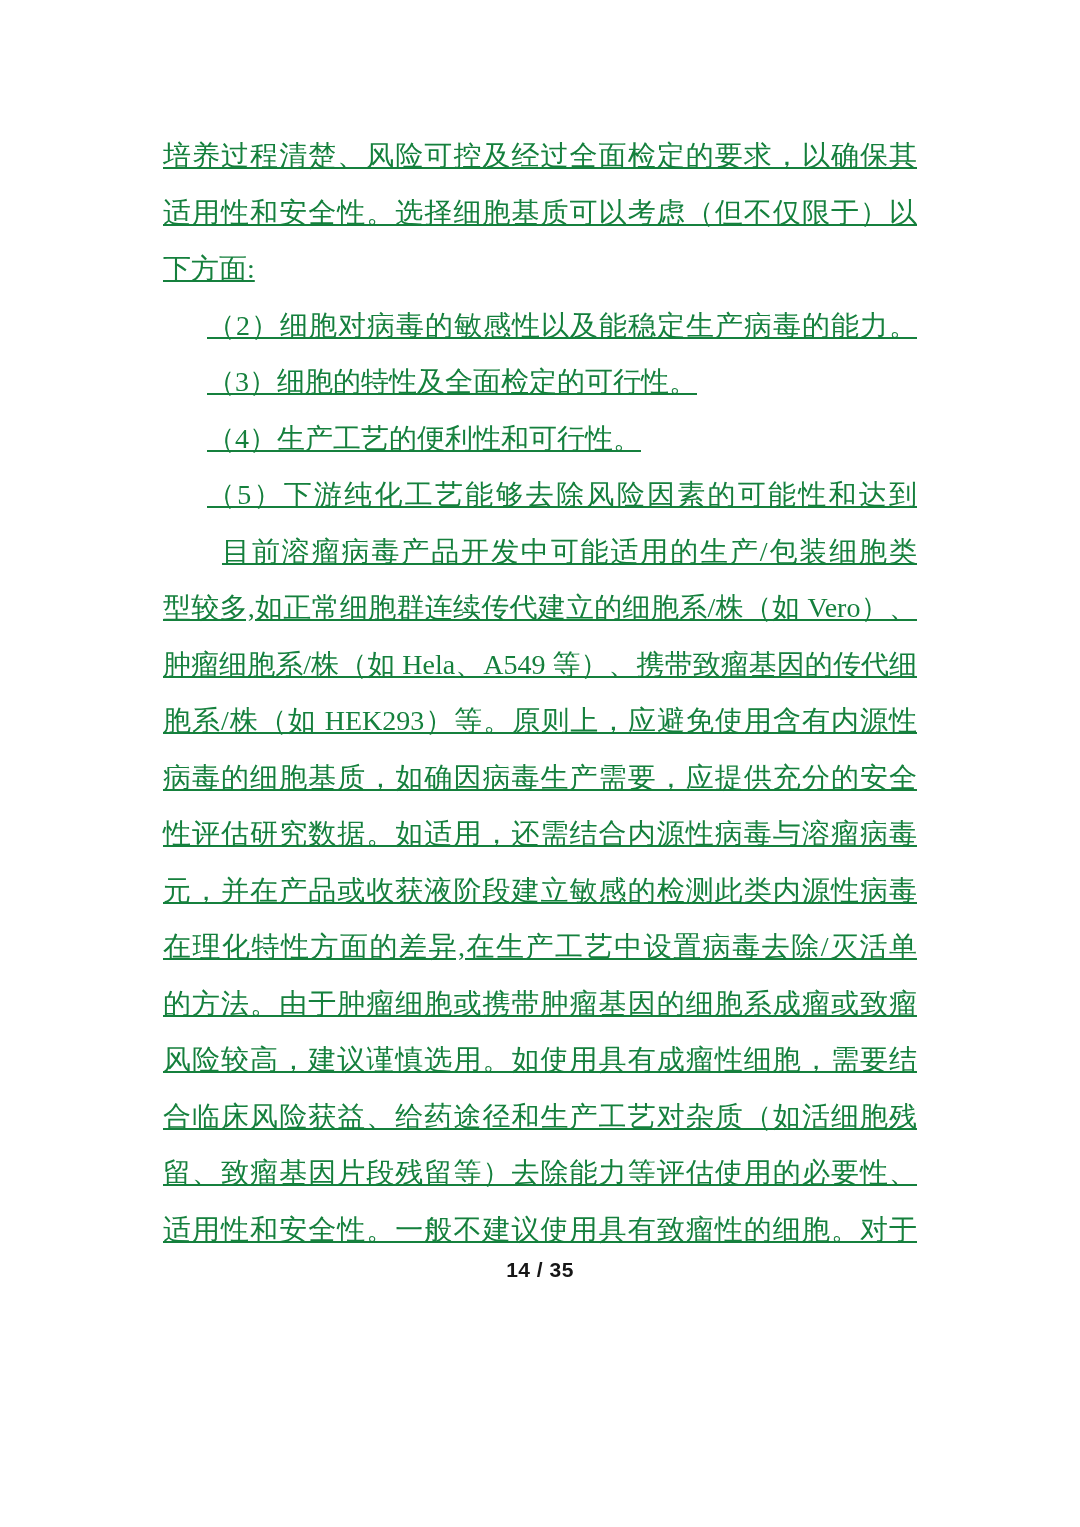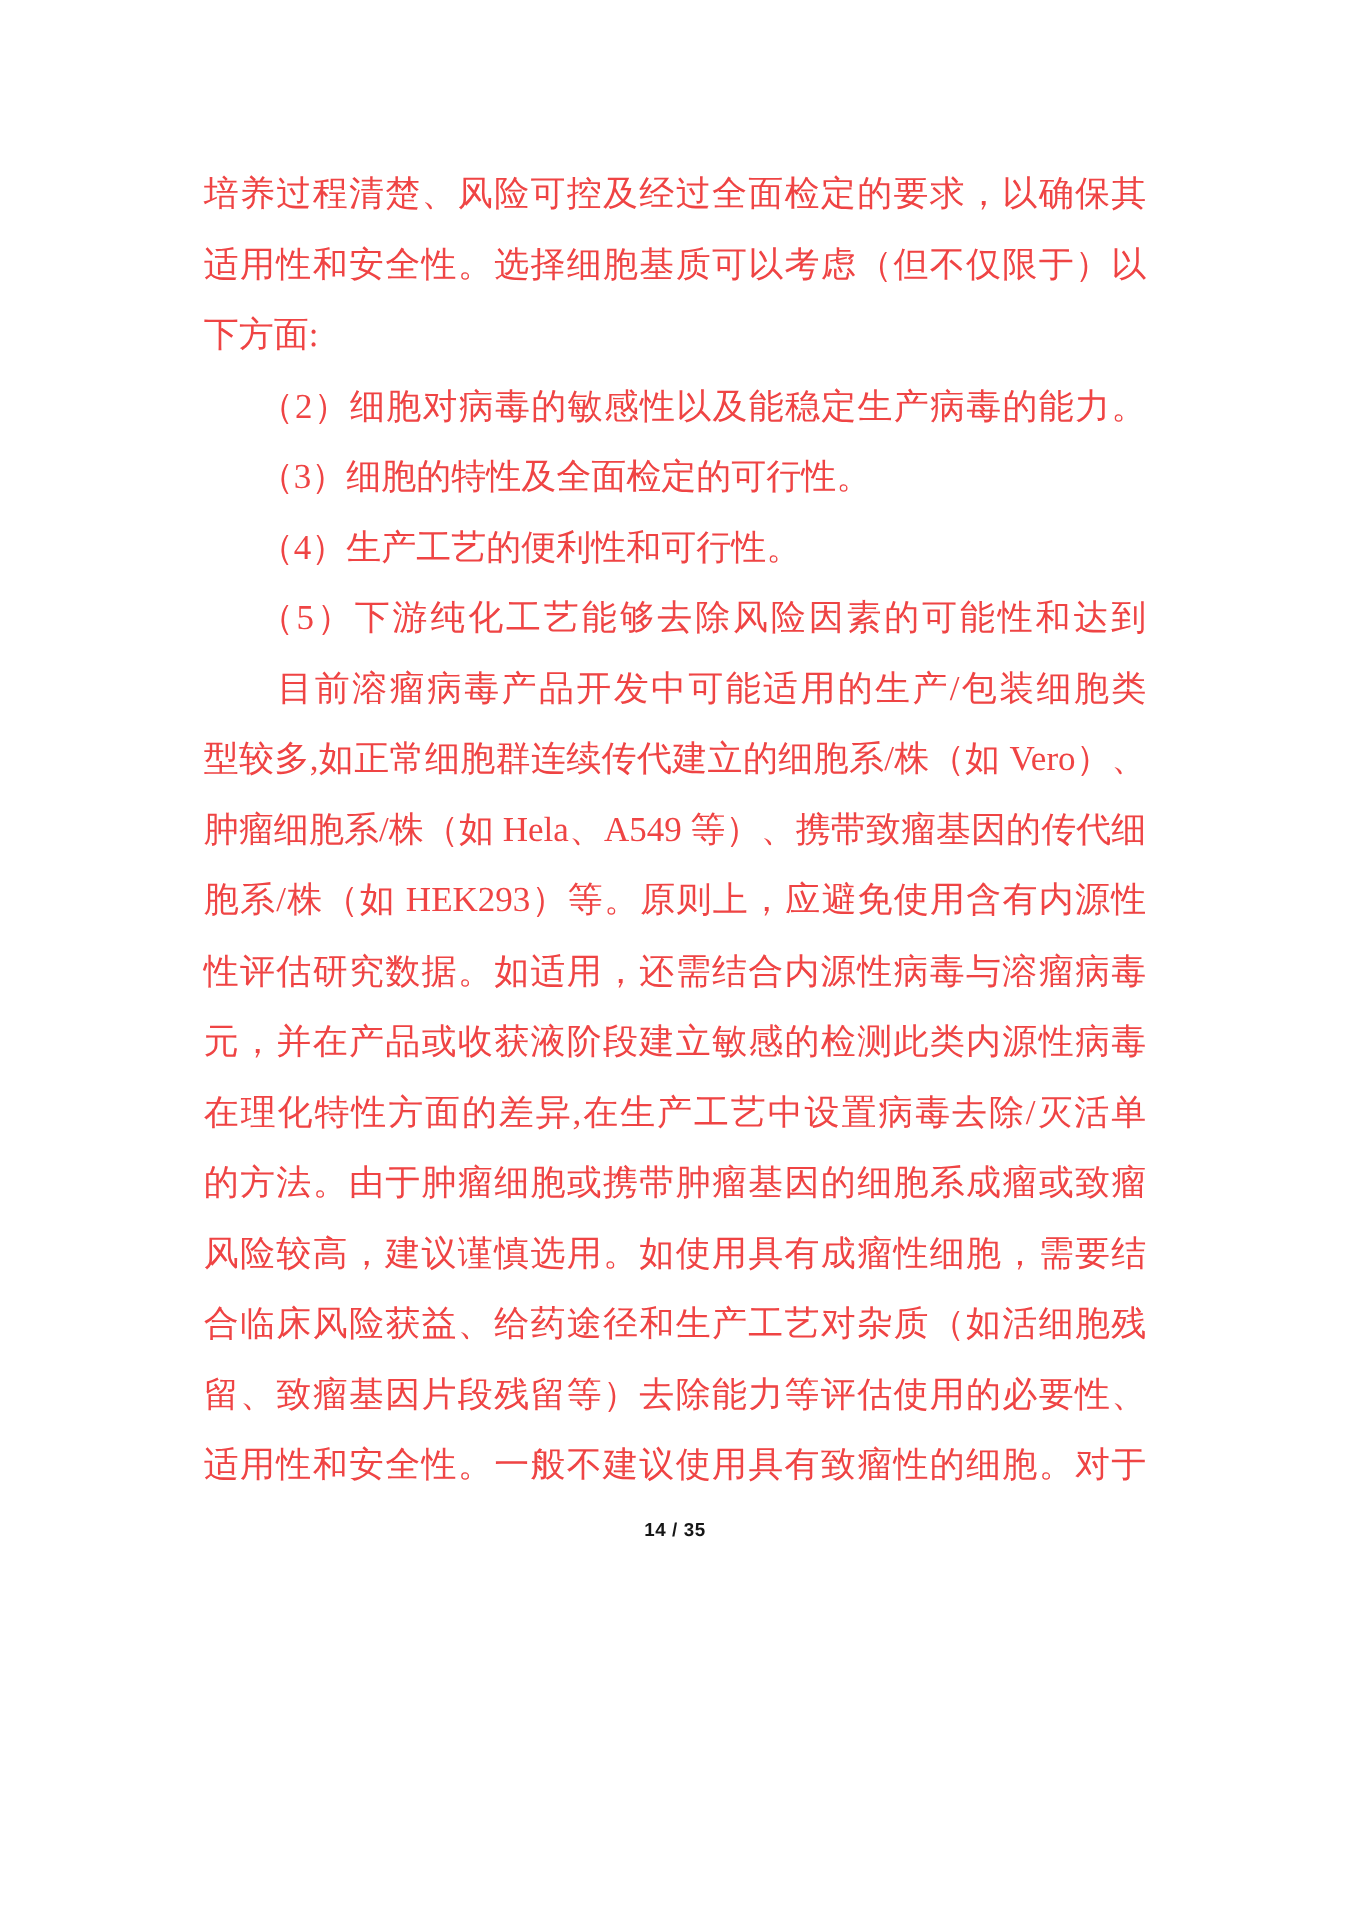--- a/index.html
+++ b/index.html
@@ -16,61 +16,62 @@
     padding: 128px 163px 0 163px;
     overflow: hidden;
   }
   .text-block {
     width: 754px;
   }
   .line {
     font-family: "Liberation Serif", "DejaVu Serif", serif;
     font-size: 28px;
     line-height: 56.5px;
-    color: #ef4444;
+    color: #15803d;
     text-align: left;
     white-space: pre-wrap;
+    text-decoration: underline;
   }
   .line.justify {
     text-align: justify;
     text-align-last: justify;
   }
   .line.indent-item {
     text-indent: 44px;
   }
   .line.indent-para {
     text-indent: 59px;
   }
   .footer {
-    margin-top: 14px;
     width: 754px;
     text-align: center;
     font-family: "Liberation Sans", "DejaVu Sans", sans-serif;
     font-weight: bold;
-    font-size: 15px;
+    font-size: 21px;
     color: #161616;
     letter-spacing: 0.5px;
   }
 </style>
 </head>
 <body>
 
 <div class="page">
   <div class="text-block" id="text-block">
       <div class="line justify">培养过程清楚、风险可控及经过全面检定的要求，以确保其</div>
       <div class="line justify">适用性和安全性。选择细胞基质可以考虑（但不仅限于）以</div>
       <div class="line">下方面:</div>
       <div class="line justify indent-item">（2）细胞对病毒的敏感性以及能稳定生产病毒的能力。</div>
       <div class="line indent-item">（3）细胞的特性及全面检定的可行性。</div>
       <div class="line indent-item">（4）生产工艺的便利性和可行性。</div>
       <div class="line justify indent-item">（5）下游纯化工艺能够去除风险因素的可能性和达到</div>
       <div class="line justify indent-para">目前溶瘤病毒产品开发中可能适用的生产/包装细胞类</div>
       <div class="line justify">型较多,如正常细胞群连续传代建立的细胞系/株（如 Vero）、</div>
       <div class="line justify">肿瘤细胞系/株（如 Hela、A549 等）、携带致瘤基因的传代细</div>
       <div class="line justify">胞系/株（如 HEK293）等。原则上，应避免使用含有内源性</div>
+      <div class="line justify">病毒的细胞基质，如确因病毒生产需要，应提供充分的安全</div>
       <div class="line justify">性评估研究数据。如适用，还需结合内源性病毒与溶瘤病毒</div>
       <div class="line justify">元，并在产品或收获液阶段建立敏感的检测此类内源性病毒</div>
       <div class="line justify">在理化特性方面的差异,在生产工艺中设置病毒去除/灭活单</div>
       <div class="line justify">的方法。由于肿瘤细胞或携带肿瘤基因的细胞系成瘤或致瘤</div>
       <div class="line justify">风险较高，建议谨慎选用。如使用具有成瘤性细胞，需要结</div>
       <div class="line justify">合临床风险获益、给药途径和生产工艺对杂质（如活细胞残</div>
       <div class="line justify">留、致瘤基因片段残留等）去除能力等评估使用的必要性、</div>
       <div class="line justify">适用性和安全性。一般不建议使用具有致瘤性的细胞。对于</div>
     </div>
   <div class="footer">14 / 35</div>

